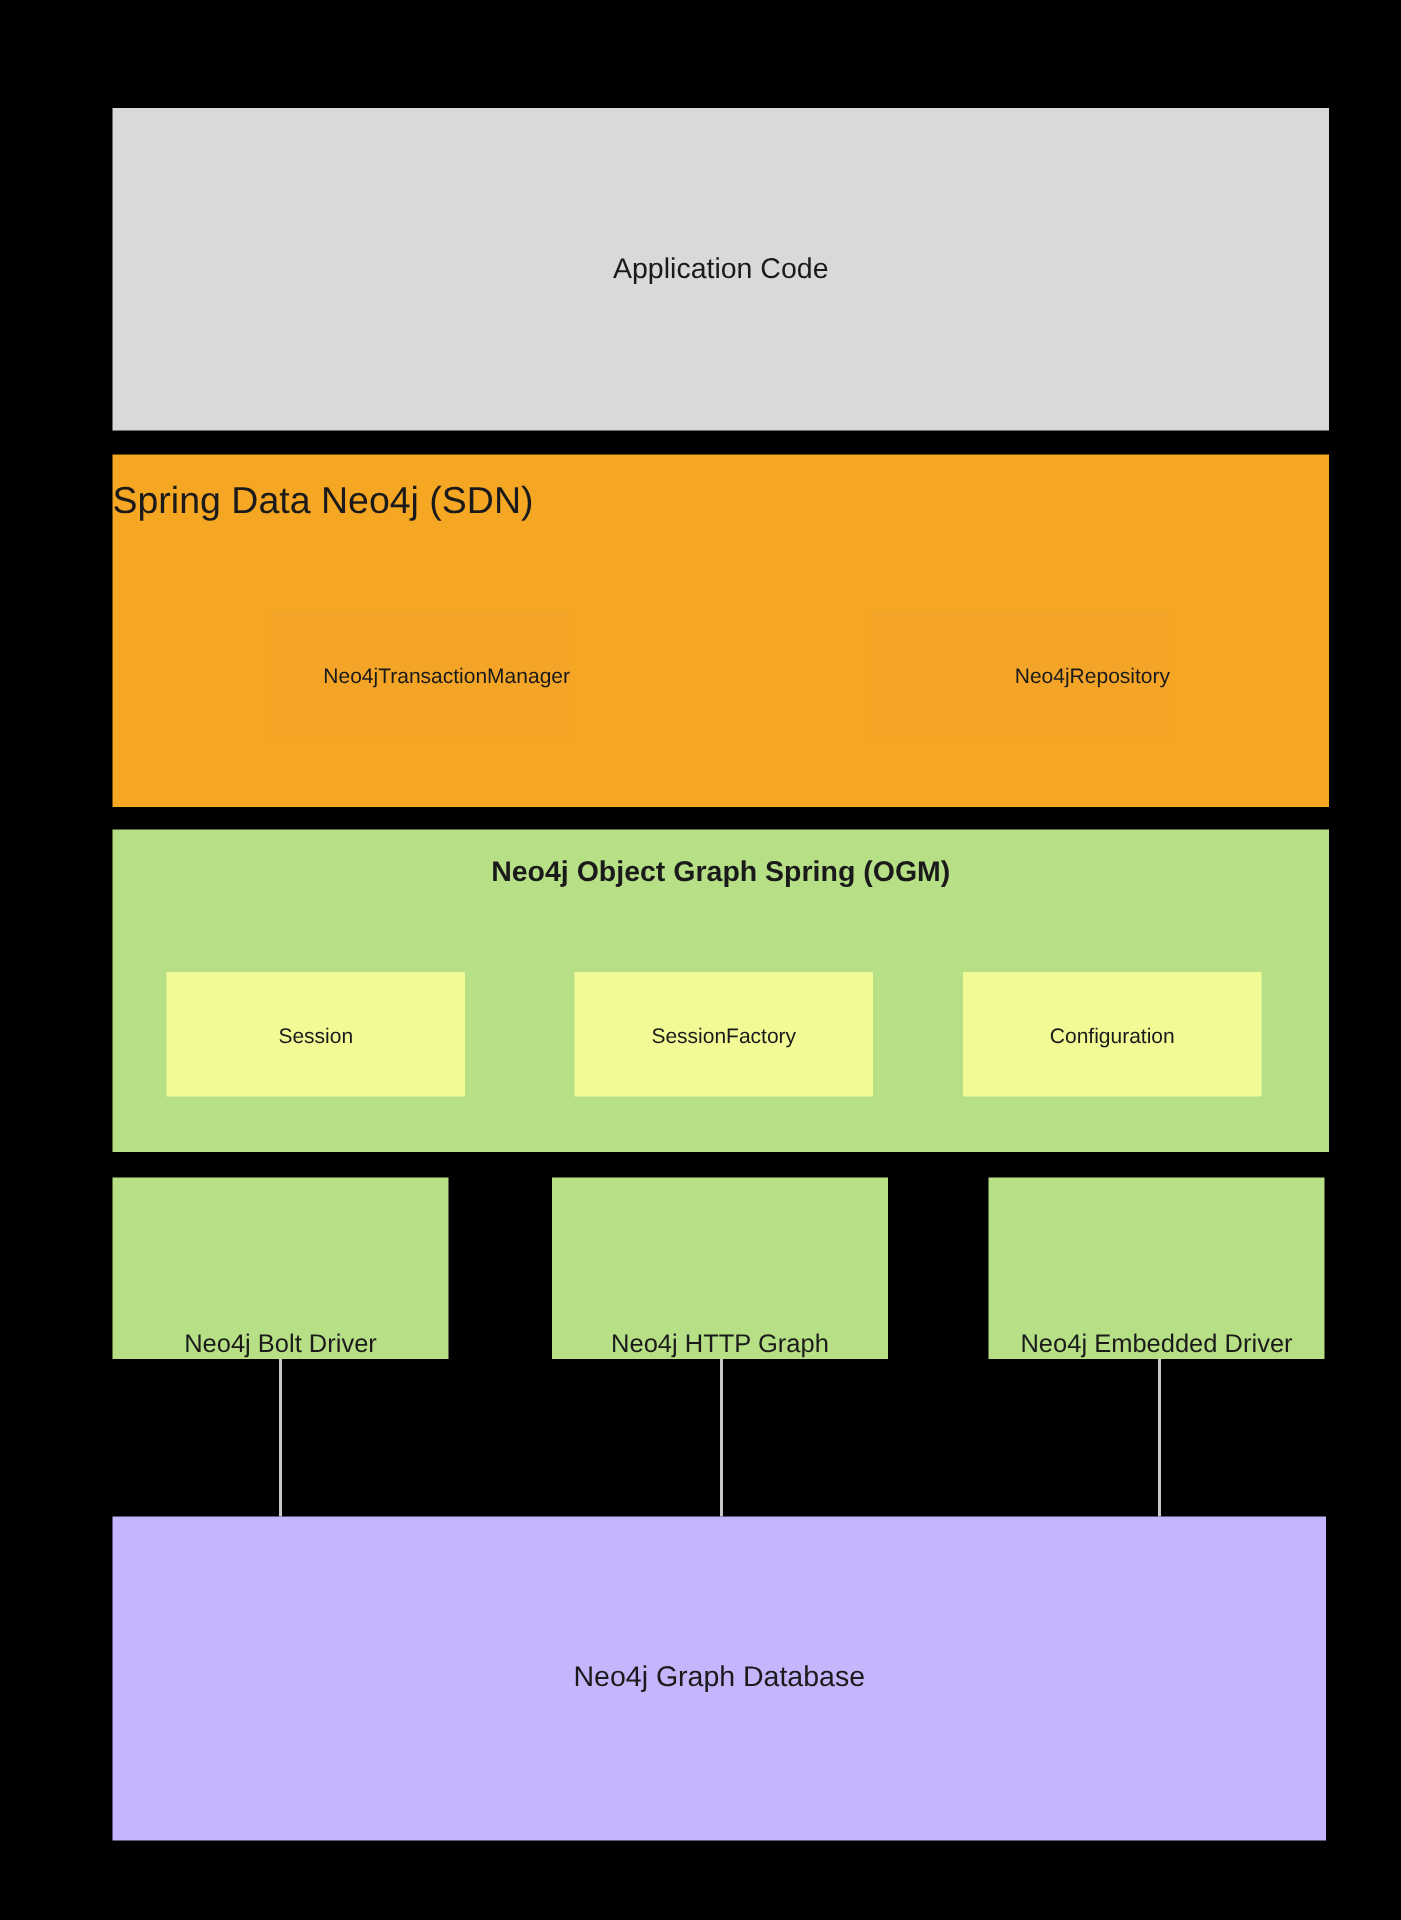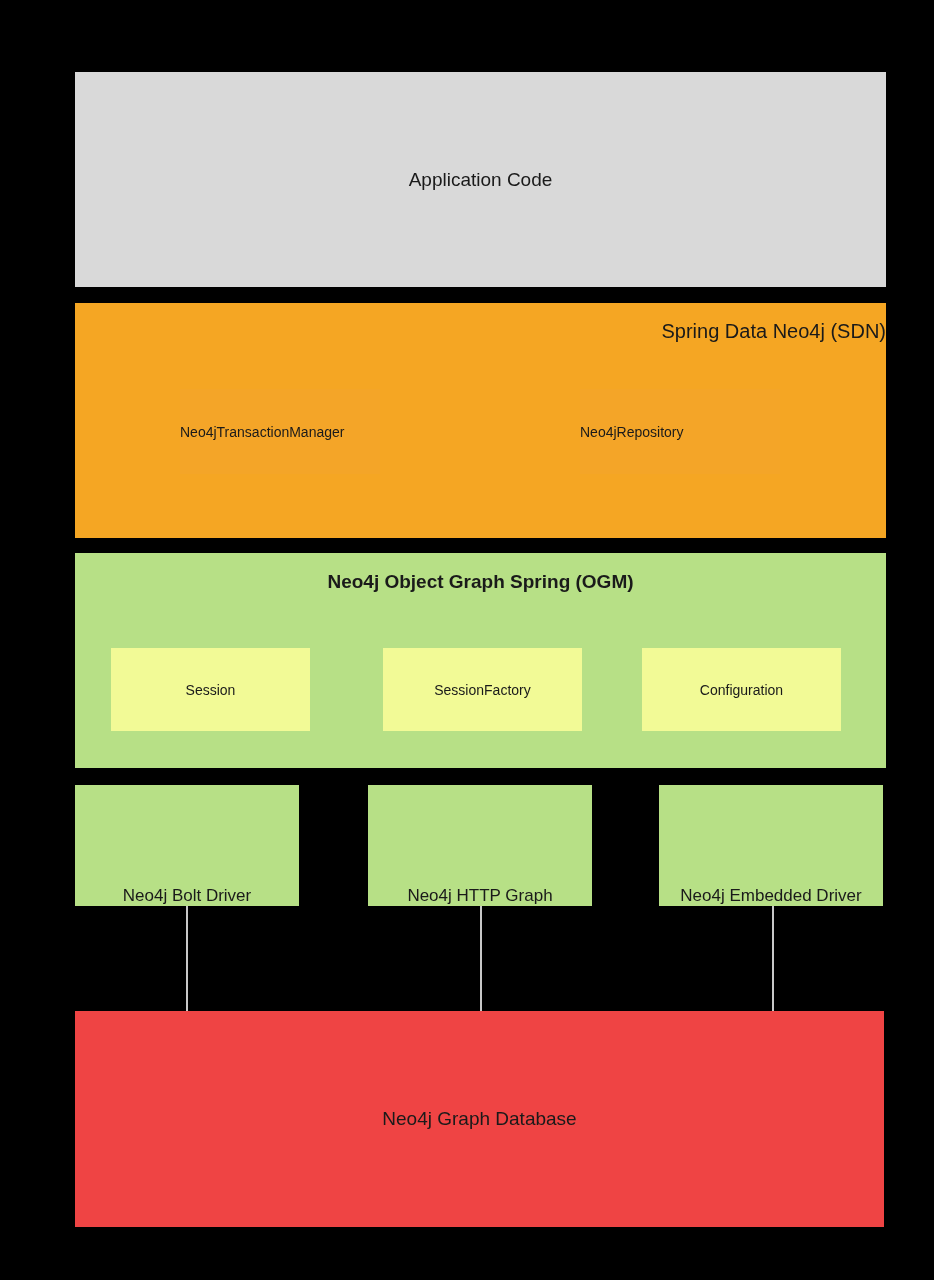--- a/index.html
+++ b/index.html
@@ -47,32 +47,32 @@
     width: 811px;
     height: 235px;
     background: #F5A623;
     display: block;
   }
   .layer-sdn .layer-title {
     position: absolute;
     left: 0;
     right: 0;
     top: 17px;
-    text-align: right;
-    font-size: 20px;
+    text-align: left;
+    font-size: 25px;
     color: #1a1a1a;
   }
   .sdn-sub {
     position: absolute;
-    top: 86px;
+    top: 104px;
     height: 85px;
     background: #F4A528;
     display: flex;
     align-items: center;
-    justify-content: flex-start;
+    justify-content: flex-end;
     font-size: 14px;
     color: #1a1a1a;
     box-sizing: border-box;
   }
   .sdn-sub-0 { left: 105px;  width: 200px; }
   .sdn-sub-1 { left: 505px;  width: 200px; }
 
   
   .layer-ogm {
     left: 75px;
@@ -136,21 +136,21 @@
   .connector-0 { left: 186px; }
   .connector-1 { left: 480px; }
   .connector-2 { left: 772px; }
 
   
   .layer-db {
     left: 75px;
     top: 1011px;
     width: 809px;
     height: 216px;
-    background: #ef4444;
+    background: #c4b5fd;
     font-size: 19px;
   }
 </style>
 </head>
 <body>
 
 <div class="diagram">
 
   <div class="box layer-app">
     <span>Application Code</span>

